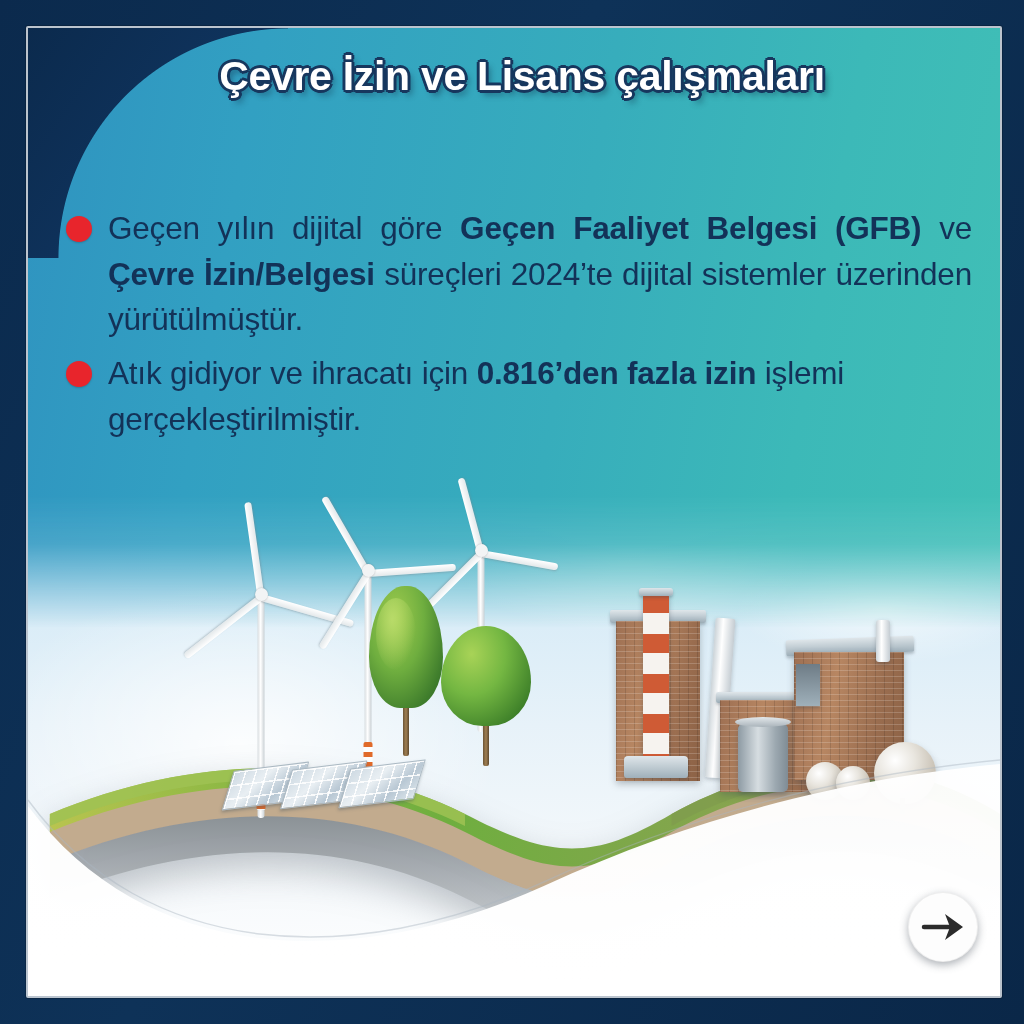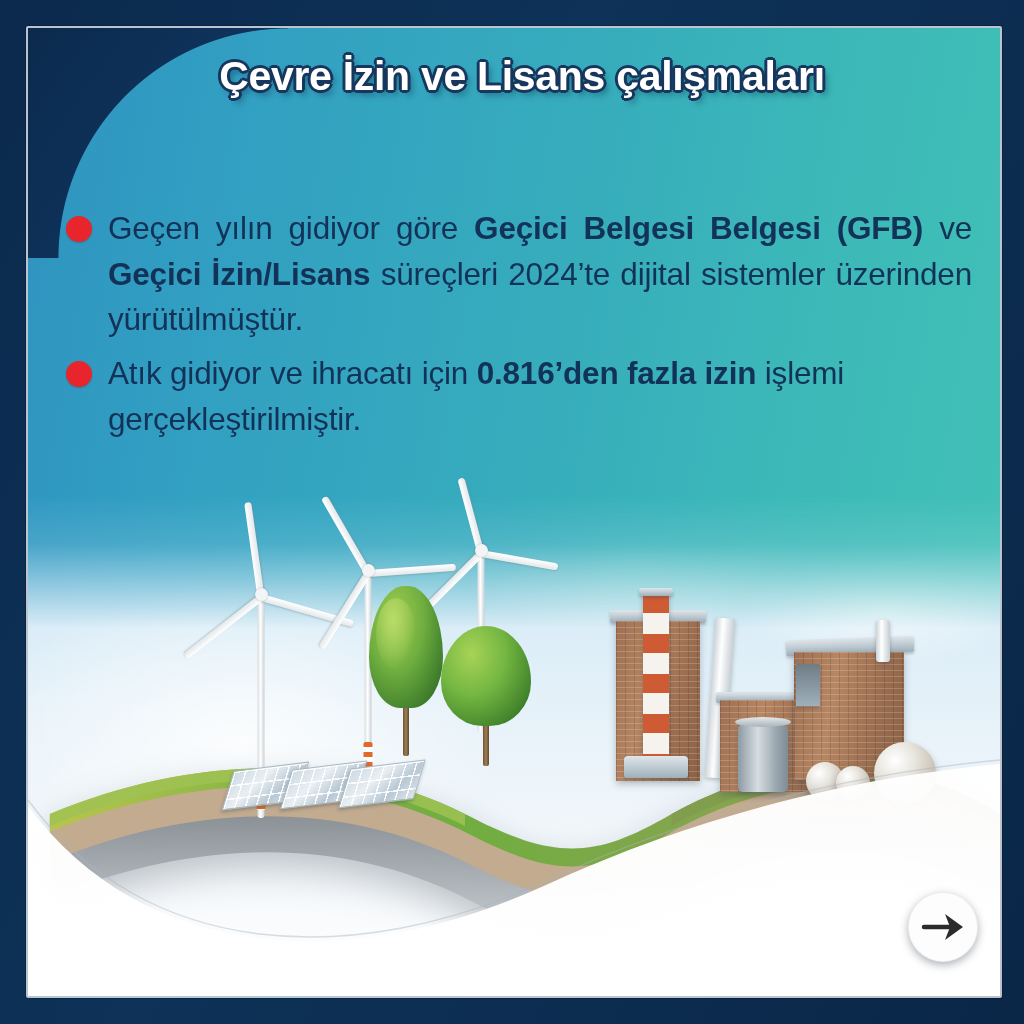--- a/index.html
+++ b/index.html
@@ -321,21 +321,21 @@
       </span>
     </div>
 
     <div class="title">
       <span class="ln">Çevre İzin ve Lisans çalışmaları</span>
     </div>
 
     <div class="bullets">
       <div class="bullet-row">
         <div class="dot"></div>
-        <div class="btext"><span>Geçen yılın gidiyor göre </span><b>Geçici Belgesi Belgesi (GFB)</b><span> ve </span><b>Geçici İzin/Lisans</b><span> süreçleri 2024’te dijital sistemler üzerinden yürütülmüştür.</span></div>
+        <div class="btext"><span>Geçen yılın dijital göre </span><b>Geçen Faaliyet Belgesi (GFB)</b><span> ve </span><b>Çevre İzin/Belgesi</b><span> süreçleri 2024’te dijital sistemler üzerinden yürütülmüştür.</span></div>
       </div>
       <div class="bullet-row">
         <div class="dot"></div>
         <div class="btext nj"><span>Atık gidiyor ve ihracatı için </span><b>0.816’den fazla izin</b><span> işlemi gerçekleştirilmiştir.</span></div>
       </div>
     </div>
 
   </div>
 
   <div class="frame-line"></div>

